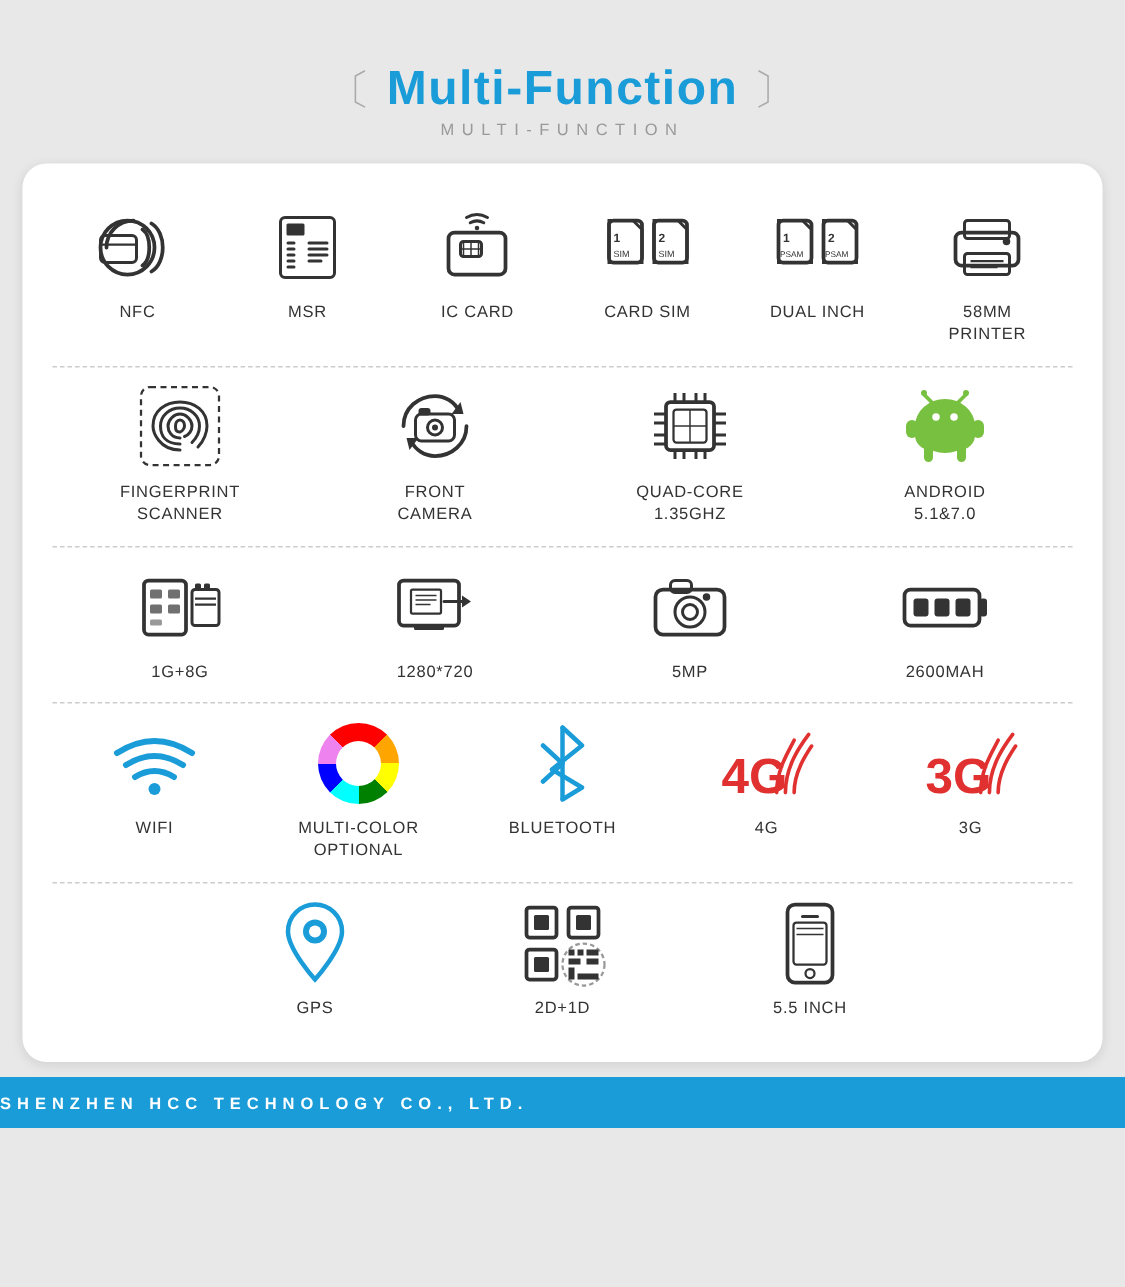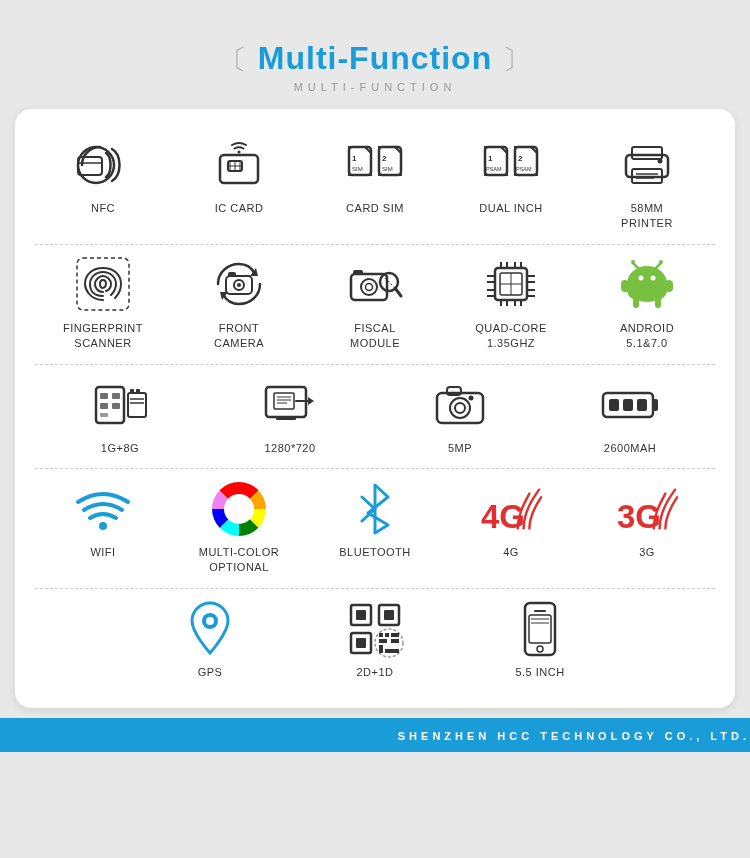--- a/index.html
+++ b/index.html
@@ -74,21 +74,21 @@
       font-size: 11px;
       font-weight: 400;
       color: #333;
       letter-spacing: 0.5px;
       line-height: 1.4;
     }
     .footer-bar {
       background: #1a9cd8;
       width: 750px;
       padding: 8px 0;
-      text-align: right;
+      text-align: left;
       margin-top: 10px;
     }
     .footer-bar span {
       color: white;
       font-size: 11px;
       letter-spacing: 4px;
       font-weight: 600;
     }
     
     svg { display: block; }
@@ -119,20 +119,39 @@
             <path d="M32 14 C38 18 38 34 32 38" fill="none" stroke="#333" stroke-width="2.5" stroke-linecap="round"></path>
             <path d="M38 10 C48 16 48 36 38 42" fill="none" stroke="#333" stroke-width="2.5" stroke-linecap="round"></path>
 
             <rect x="4" y="18" width="24" height="18" rx="3" fill="none" stroke="#333" stroke-width="2"></rect>
             <line x1="4" y1="24" x2="28" y2="24" stroke="#333" stroke-width="1.5"></line>
           </svg>
         </div>
         <div class="feature-label">NFC</div>
       </div>
 
+      <div class="feature-item">
+        <div class="feature-icon">
+          <svg width="52" height="52" viewBox="0 0 52 52">
+            <rect x="8" y="6" width="36" height="40" rx="3" fill="none" stroke="#333" stroke-width="2"></rect>
+            <rect x="12" y="10" width="12" height="8" rx="1" fill="#333"></rect>
+            <rect x="12" y="22" width="6" height="2" rx="1" fill="#333"></rect>
+            <rect x="12" y="26" width="6" height="2" rx="1" fill="#333"></rect>
+            <rect x="12" y="30" width="6" height="2" rx="1" fill="#333"></rect>
+            <rect x="12" y="34" width="6" height="2" rx="1" fill="#333"></rect>
+            <rect x="12" y="38" width="6" height="2" rx="1" fill="#333"></rect>
+            <rect x="26" y="22" width="14" height="2" rx="1" fill="#333"></rect>
+            <rect x="26" y="26" width="14" height="2" rx="1" fill="#333"></rect>
+            <rect x="26" y="30" width="14" height="2" rx="1" fill="#333"></rect>
+            <rect x="26" y="34" width="10" height="2" rx="1" fill="#333"></rect>
+
+          </svg>
+        </div>
+        <div class="feature-label">MSR</div>
+      </div>
 
       <div class="feature-item">
         <div class="feature-icon">
           <svg width="58" height="52" viewBox="0 0 58 52">
 
             <path d="M29 8 Q29 8 29 8" fill="none"></path>
             <path d="M22 6 Q29 2 36 6" fill="none" stroke="#333" stroke-width="2" stroke-linecap="round"></path>
             <path d="M24.5 9.5 Q29 7 33.5 9.5" fill="none" stroke="#333" stroke-width="2" stroke-linecap="round"></path>
             <circle cx="29" cy="13" r="1.5" fill="#333"></circle>
 
@@ -226,36 +245,20 @@
 
             <rect x="18" y="20" width="26" height="18" rx="4" fill="none" stroke="#333" stroke-width="2"></rect>
             <circle cx="31" cy="29" r="5" fill="none" stroke="#333" stroke-width="2"></circle>
             <circle cx="31" cy="29" r="2" fill="#333"></circle>
             <rect x="20" y="16" width="8" height="5" rx="2" fill="#333"></rect>
           </svg>
         </div>
         <div class="feature-label">FRONT<br>CAMERA</div>
       </div>
 
-      <div class="feature-item">
-        <div class="feature-icon">
-          <svg width="60" height="58" viewBox="0 0 60 58">
-
-            <rect x="6" y="18" width="36" height="26" rx="4" fill="none" stroke="#333" stroke-width="2.5"></rect>
-            <circle cx="24" cy="31" r="8" fill="none" stroke="#333" stroke-width="2"></circle>
-            <circle cx="24" cy="31" r="3.5" fill="none" stroke="#333" stroke-width="1.5"></circle>
-            <rect x="8" y="14" width="10" height="5" rx="2" fill="#333"></rect>
-
-            <circle cx="44" cy="26" r="9" fill="none" stroke="#333" stroke-width="2.5"></circle>
-            <line x1="50" y1="32" x2="56" y2="40" stroke="#333" stroke-width="3" stroke-linecap="round"></line>
-            <line x1="40" y1="22" x2="48" y2="30" stroke="#333" stroke-width="1" stroke-dasharray="2,2"></line>
-          </svg>
-        </div>
-        <div class="feature-label">FISCAL<br>MODULE</div>
-      </div>
 
       <div class="feature-item">
         <div class="feature-icon">
           <svg width="60" height="58" viewBox="0 0 60 58">
 
             <rect x="14" y="12" width="32" height="32" rx="3" fill="none" stroke="#333" stroke-width="2.5"></rect>
             <rect x="19" y="17" width="22" height="22" rx="2" fill="none" stroke="#333" stroke-width="1.5"></rect>
 
             <line x1="20" y1="6" x2="20" y2="12" stroke="#333" stroke-width="2"></line>
             <line x1="26" y1="6" x2="26" y2="12" stroke="#333" stroke-width="2"></line>

